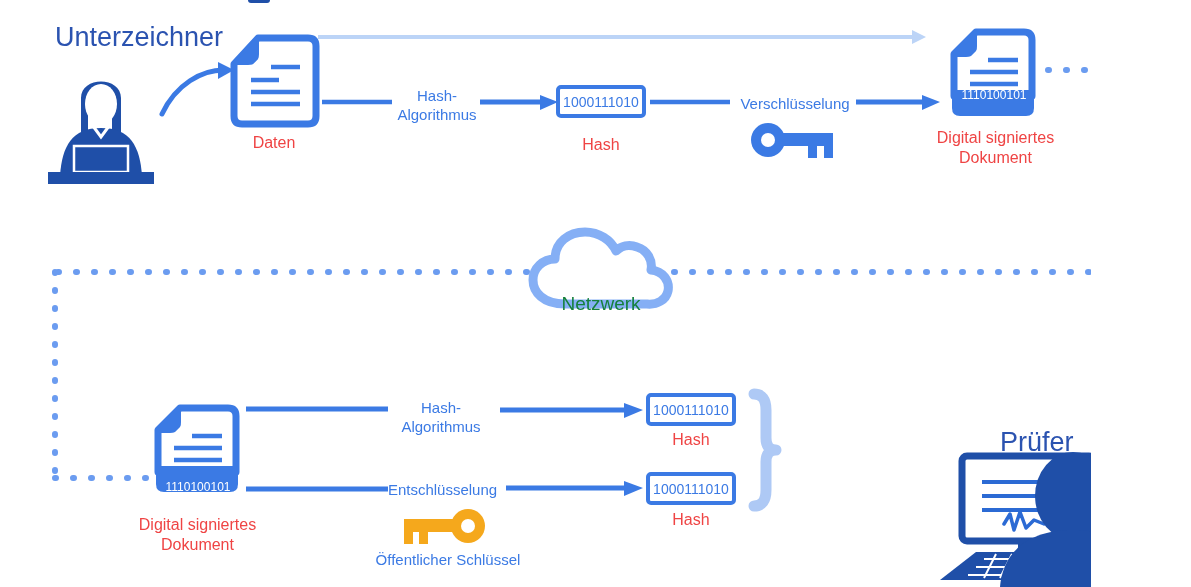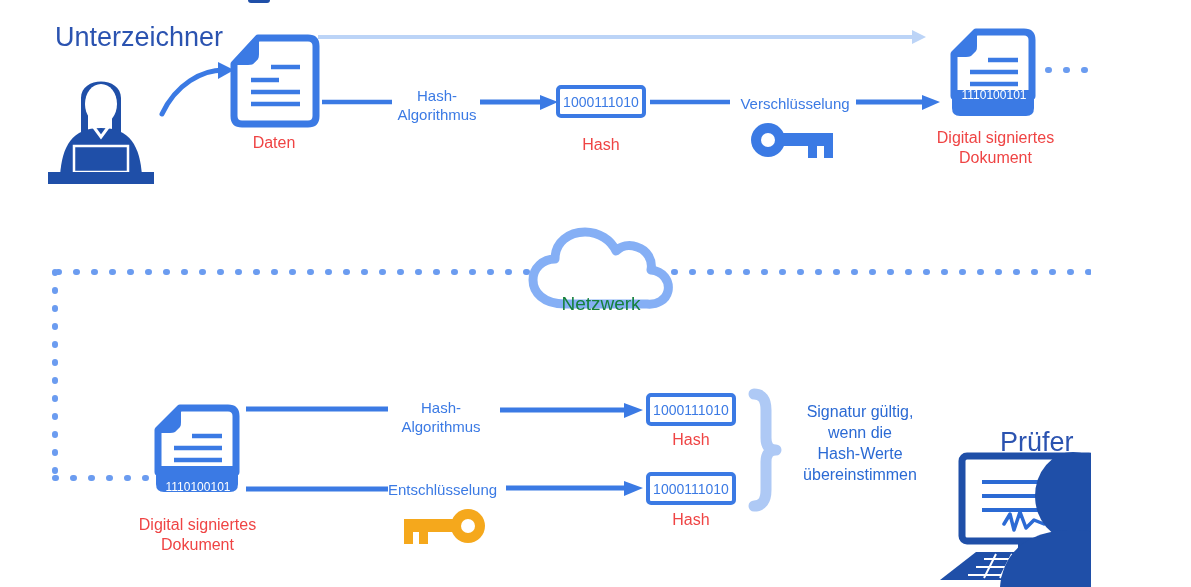--- a/index.html
+++ b/index.html
@@ -223,35 +223,32 @@
     <polygon points="118,0 137,7 118,15" fill="#3b7ae4"></polygon>
   </svg>
 
   <svg class="abs" style="left:398px; top:508px;" width="90" height="36">
     <circle cx="70" cy="18" r="17" fill="#f5a81c"></circle>
     <circle cx="70" cy="18" r="7" fill="#ffffff"></circle>
     <rect x="6" y="11" width="50" height="13" fill="#f5a81c"></rect>
     <rect x="21" y="11" width="9" height="25" fill="#f5a81c"></rect>
     <rect x="6" y="11" width="9" height="25" fill="#f5a81c"></rect>
   </svg>
+  <div class="lbl" style="left:358px; top:550px; width:180px;">Öffentlicher Schlüssel</div>
 
   <div class="hashbox" style="left:646px; top:393px; width:90px; height:33px;">1000111010</div>
   <div class="caption" style="left:641px; top:430px; width:100px;">Hash</div>
 
   <div class="hashbox" style="left:646px; top:472px; width:90px; height:33px;">1000111010</div>
   <div class="caption" style="left:641px; top:510px; width:100px;">Hash</div>
 
   <svg class="abs" style="left:748px; top:390px;" width="32" height="120">
     <path d="M6 4 Q18 4, 18 20 L18 48 Q18 60, 28 60 Q18 60, 18 72 L18 100 Q18 116, 6 116" fill="none" stroke="#aec9f5" stroke-width="11" stroke-linecap="round" stroke-linejoin="round"></path>
   </svg>
 
-  <div class="verify-text" style="left:780px; top:401px; width:160px;">Signatur gültig,
-wenn die
-Hash-Werte
-übereinstimmen</div>
 
   <div class="title" style="left:1000px; top:399px;margin-top:28px;">Prüfer</div>
 
   <svg class="abs" style="left:940px; top:448px;" width="230" height="139">
 
     <rect x="22" y="8" width="132" height="85" rx="5" fill="none" stroke="#1f4fa8" stroke-width="7"></rect>
 
     <line x1="42" y1="34" x2="134" y2="34" stroke="#2b6ad4" stroke-width="4"></line>
     <line x1="42" y1="48" x2="134" y2="48" stroke="#2b6ad4" stroke-width="4"></line>
     <line x1="42" y1="62" x2="134" y2="62" stroke="#2b6ad4" stroke-width="4"></line>

